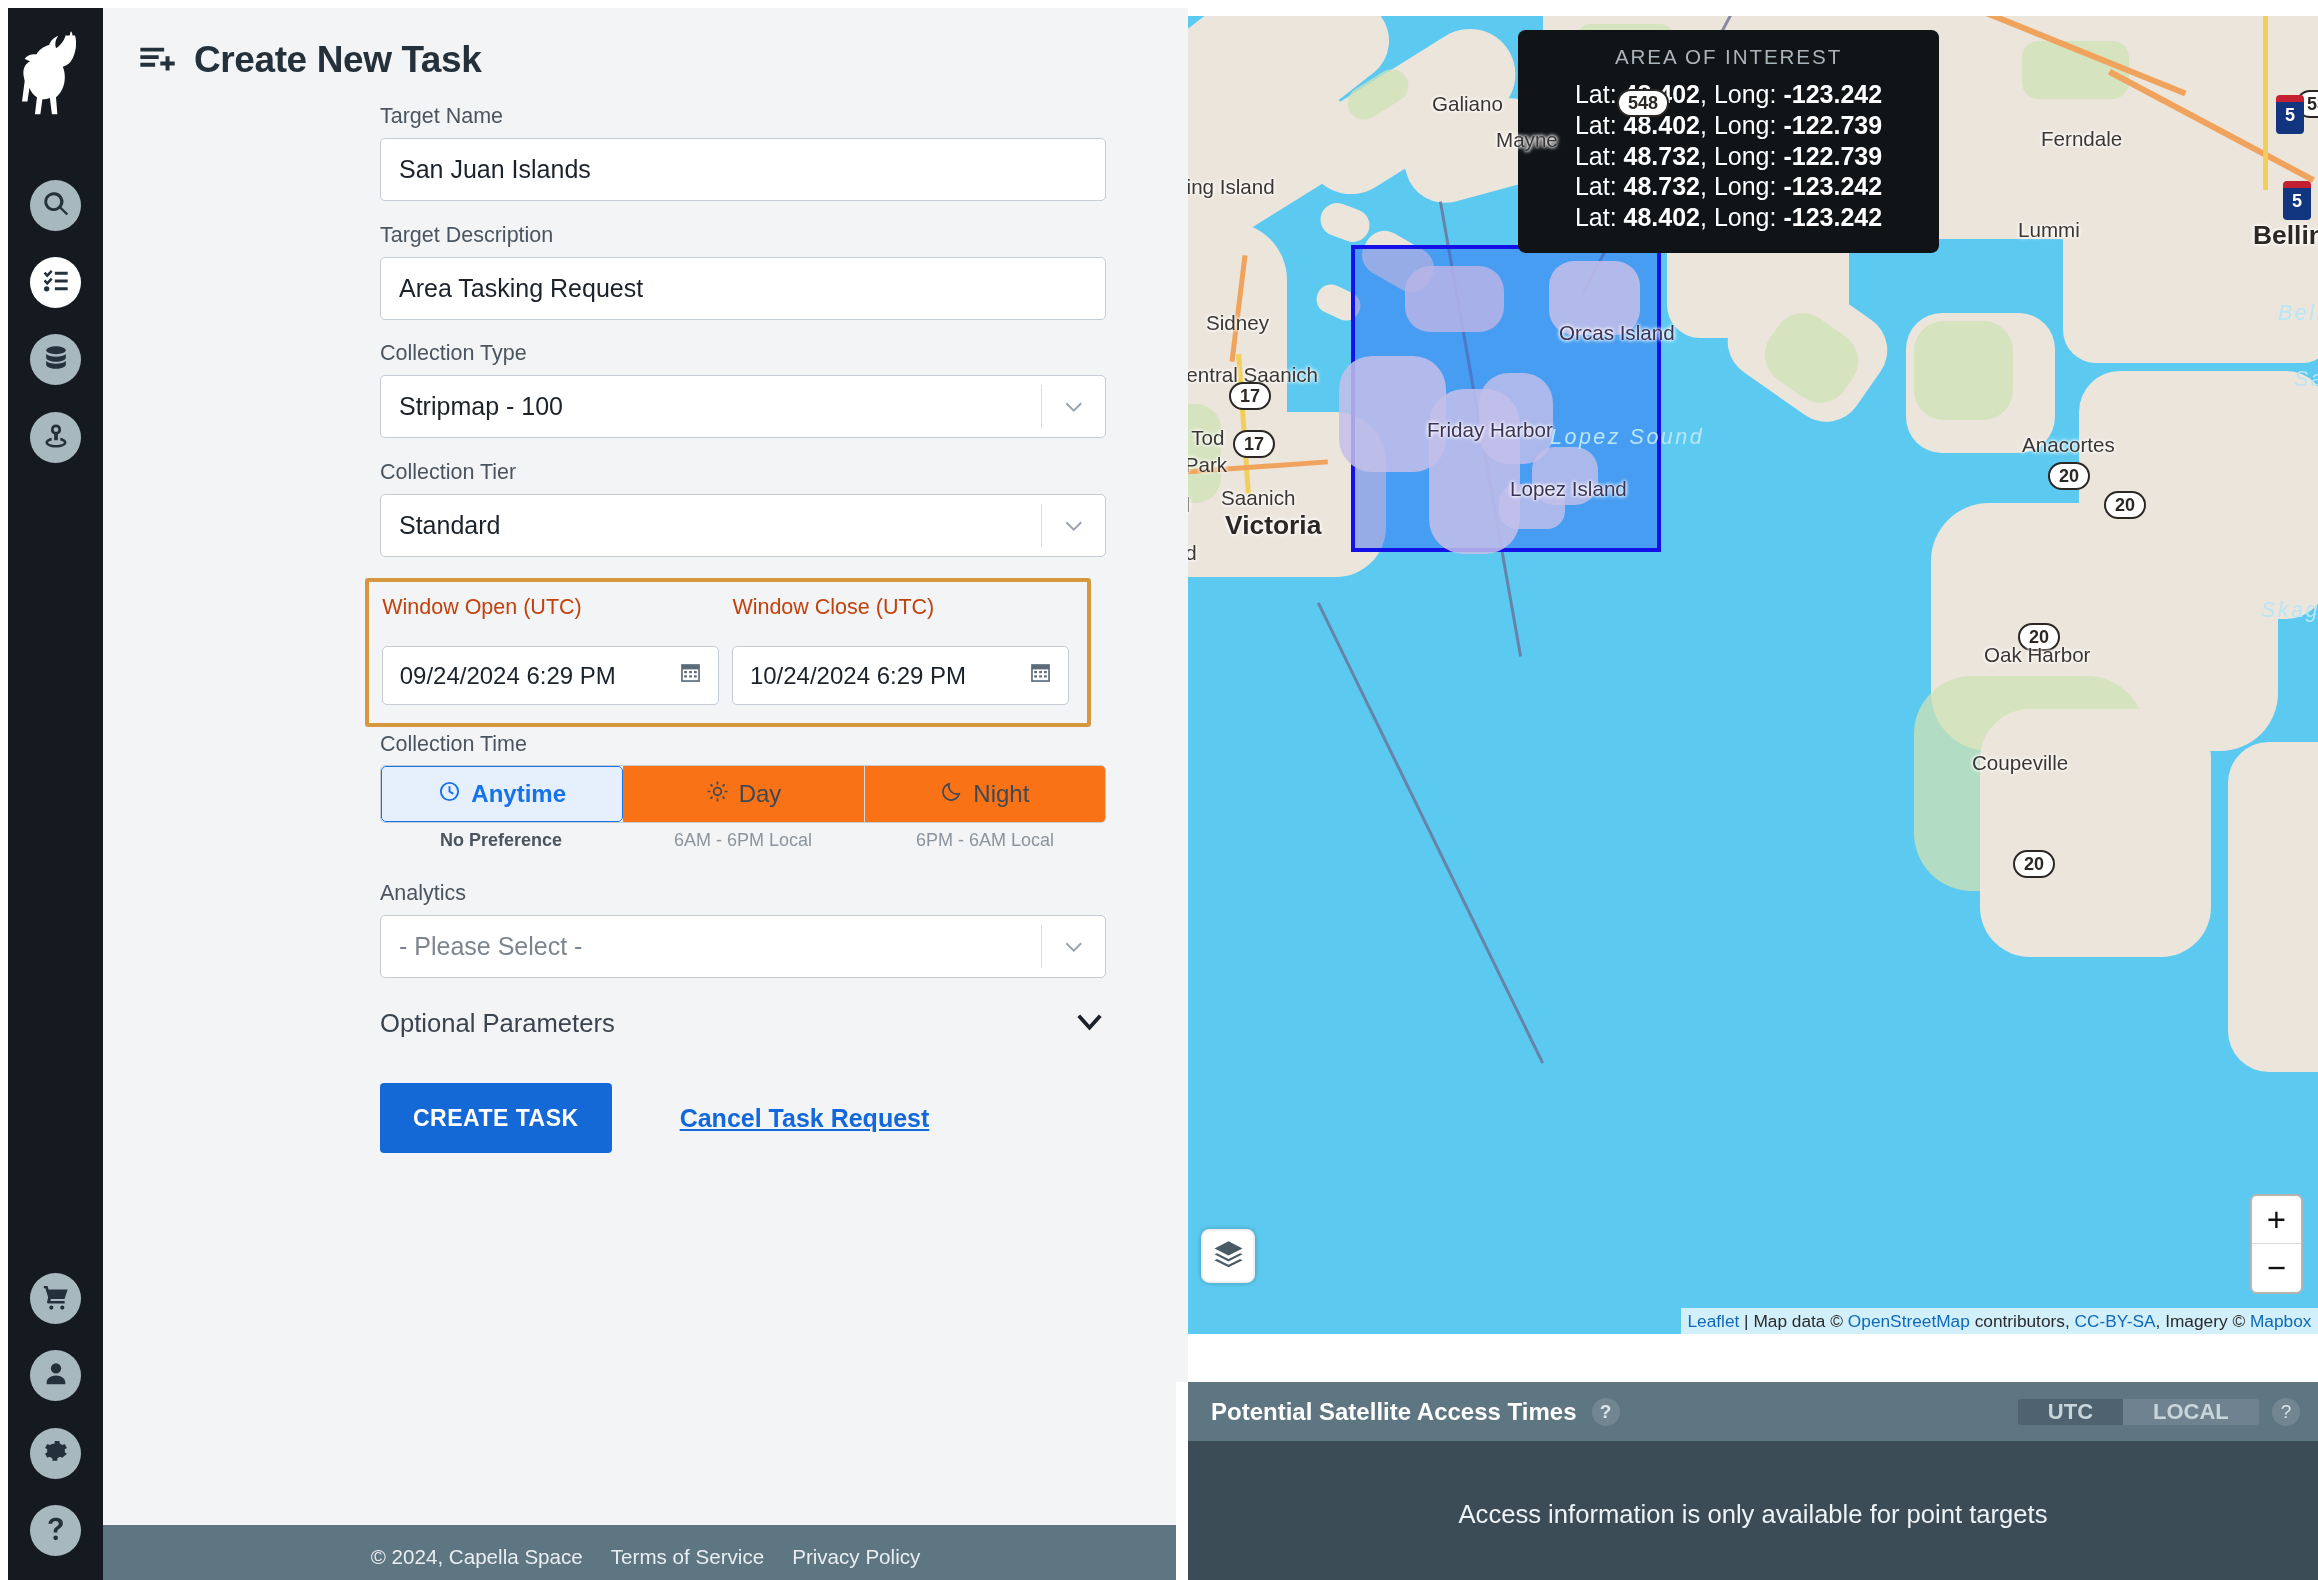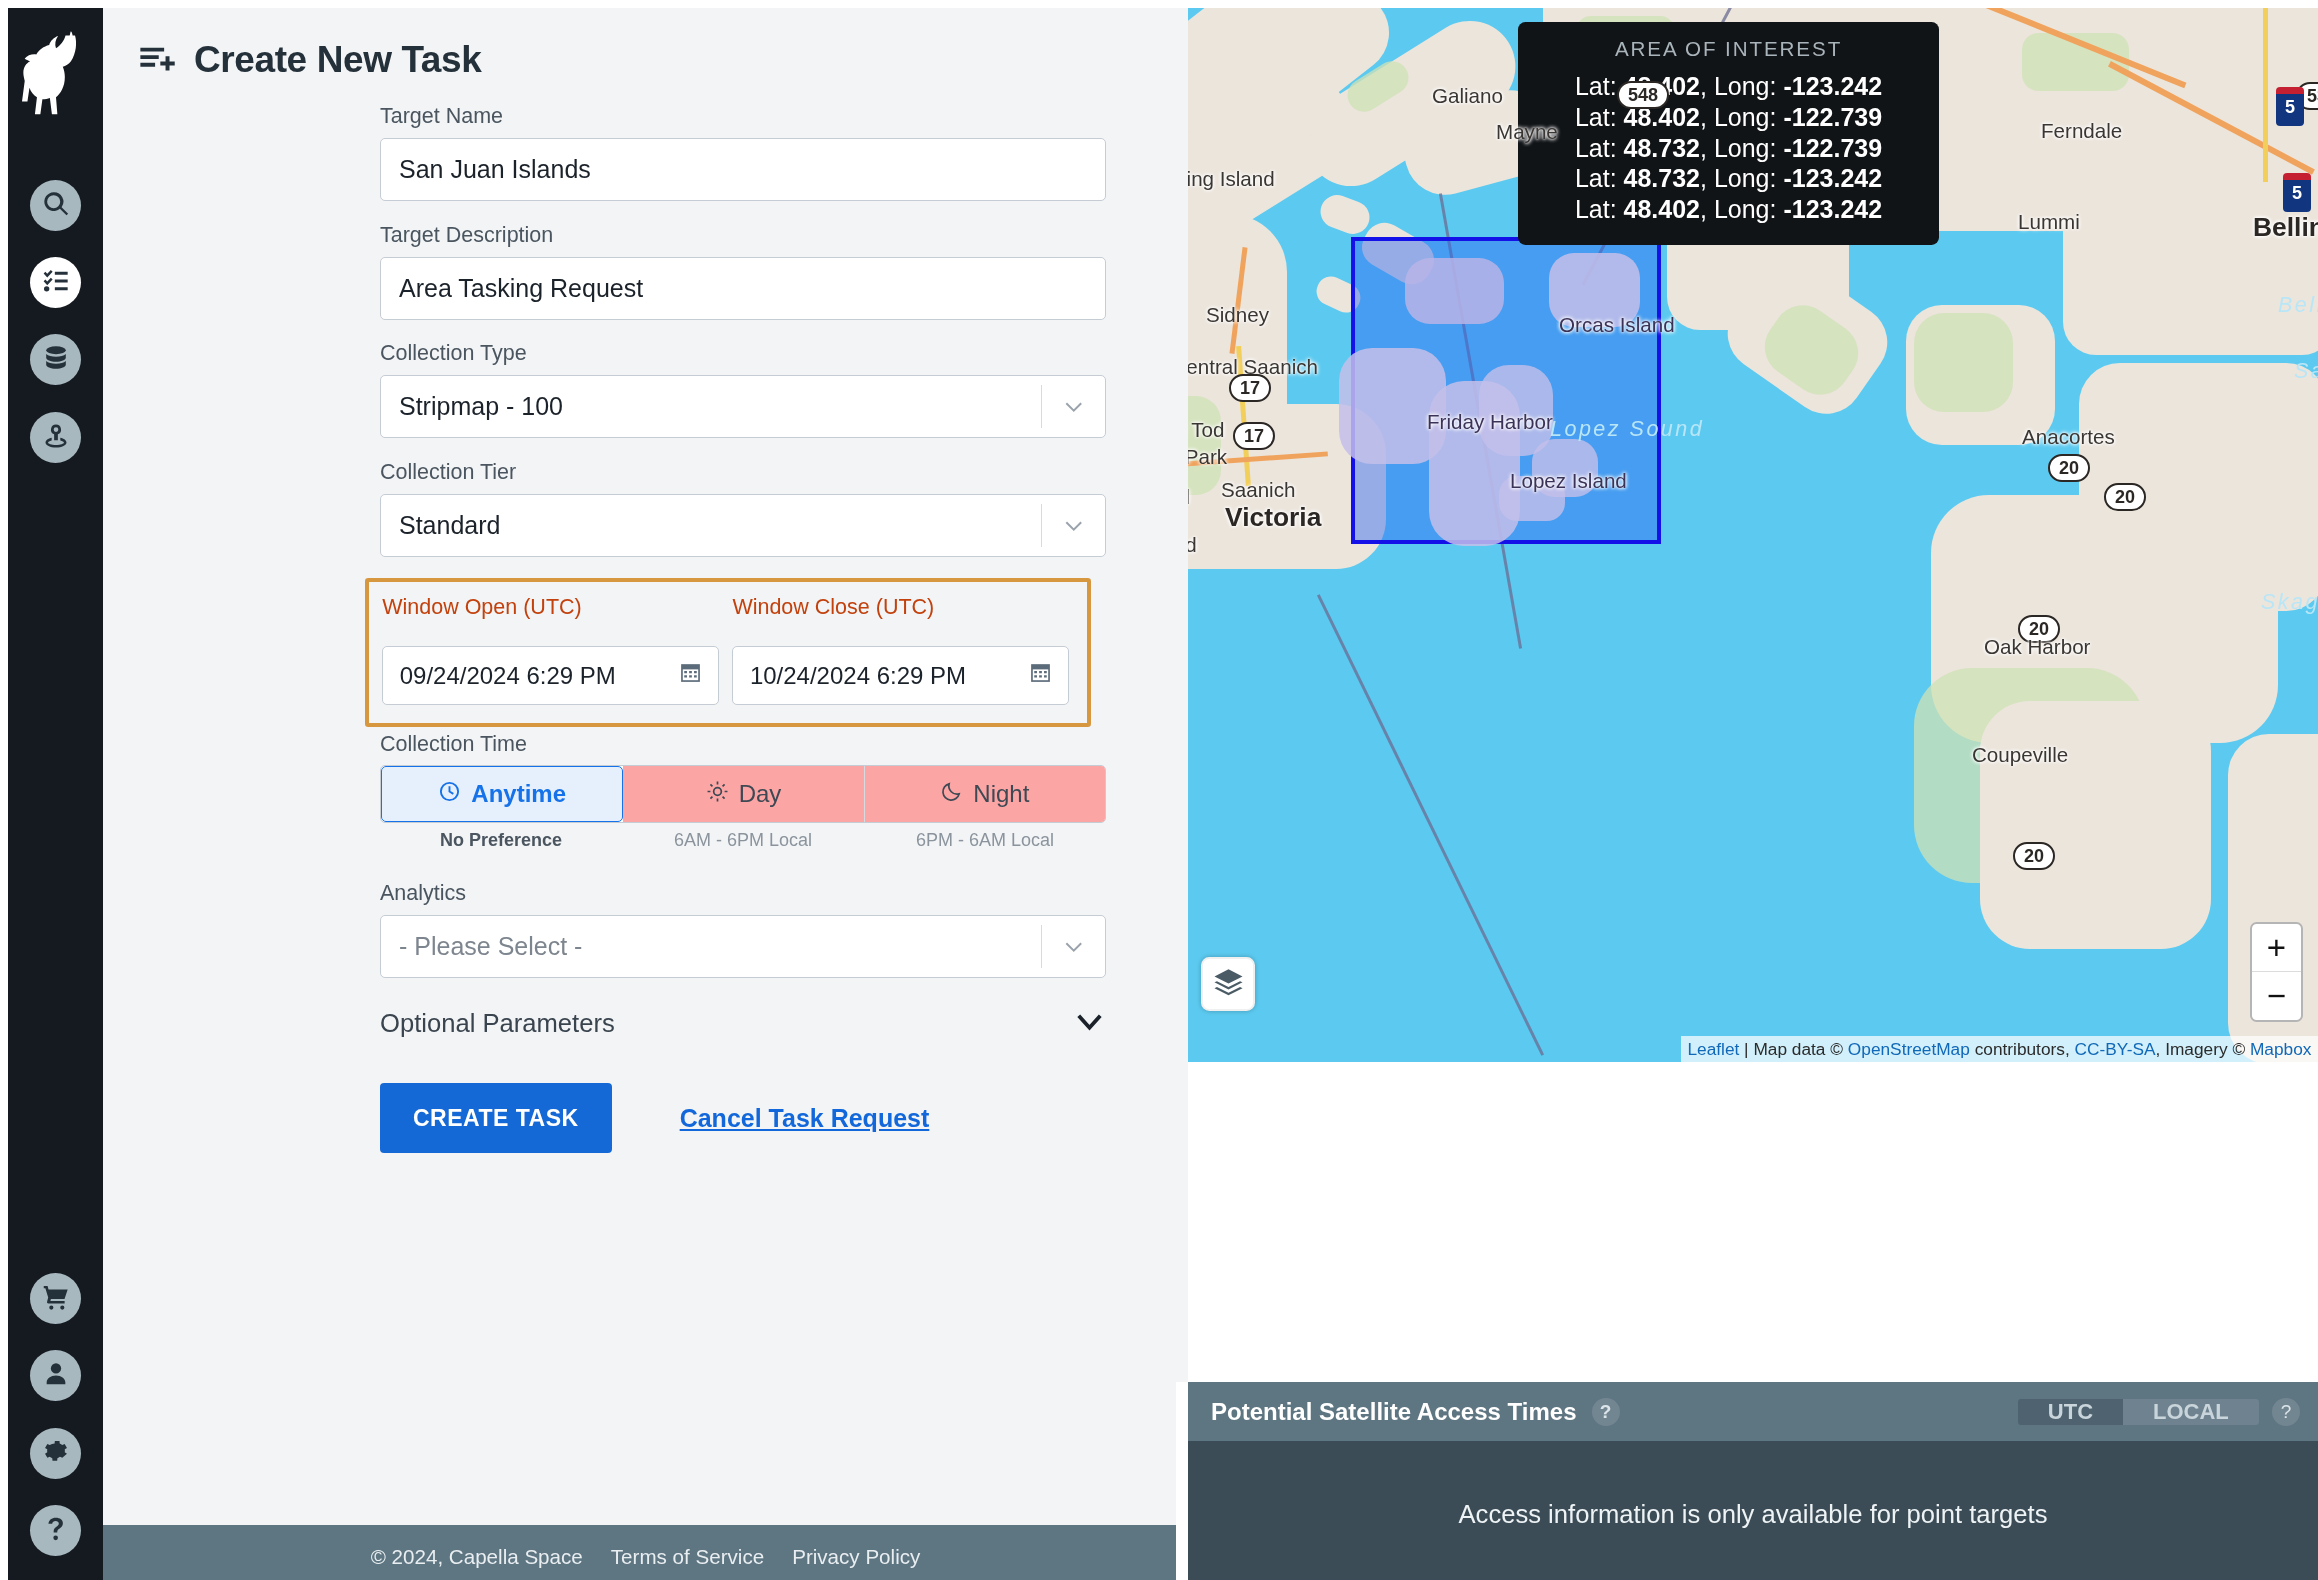--- a/index.html
+++ b/index.html
@@ -117,21 +117,21 @@
     display: flex;
     border-radius: 5px; overflow: hidden;
     border: 0.8px solid #c6ccd4;
     background: #ffffff;
   }
   .seg-item {
     flex: 1; display: flex; align-items: center; justify-content: center;
     gap: 10px;
     font-size: 24px; color: #3e4954;
     border-right: 0.8px solid #d6dbe1;
-    cursor: pointer; background: #fca5a5;
+    cursor: pointer; background: #f97316;
   }
   .seg-item:last-child { border-right: none; }
   .seg-item.active {
     background: #e6f0fd; color: #1672e8; font-weight: bold;
     border: 1.7px solid #1672e8; border-radius: 5px;
   }
   .seg-item svg { width: 23px; height: 23px; }
   .seg-sub { width: 726px; display: flex; margin-top: 6.6px; }
   .seg-sub div {
     flex: 1; text-align: center; font-size: 18px; color: #8b949d;
@@ -164,22 +164,22 @@
     display: flex; align-items: center; justify-content: center;
     gap: 28px;
   }
   .footer span, .footer a {
     font-size: 20.6px; color: #e9eef1; text-decoration: none; cursor: pointer;
   }
   .footer span.copy { cursor: default; }
 
   
   .map {
-    position: absolute; left: 1180px; top: 0;
-    width: 1130px; height: 1054px;
+    position: absolute; left: 1180px; top: 8px;
+    width: 1130px; height: 1318px;
     background: #5ccaf0;
     overflow: hidden;
   }
   .land { position: absolute; background: #ece5dc; }
   .green { position: absolute; background: #cfe2b5; opacity: .75; }
   .maplabel {
     position: absolute; font-size: 20.6px; color: #3a3633;
     white-space: nowrap; text-shadow: 0 0 4.1px #fff, 0 0 4.1px #fff, 0 0 2.5px #fff;
   }
   .maplabel.big { font-size: 26.4px; font-weight: bold; color: #2b2724; }

